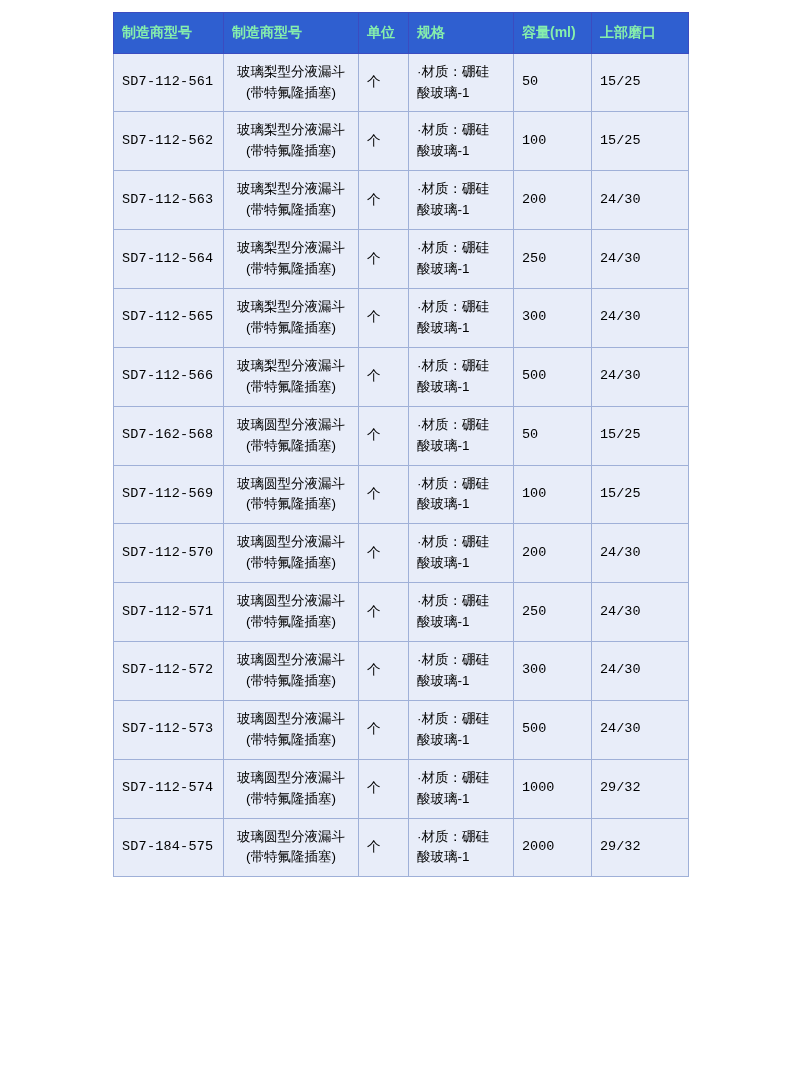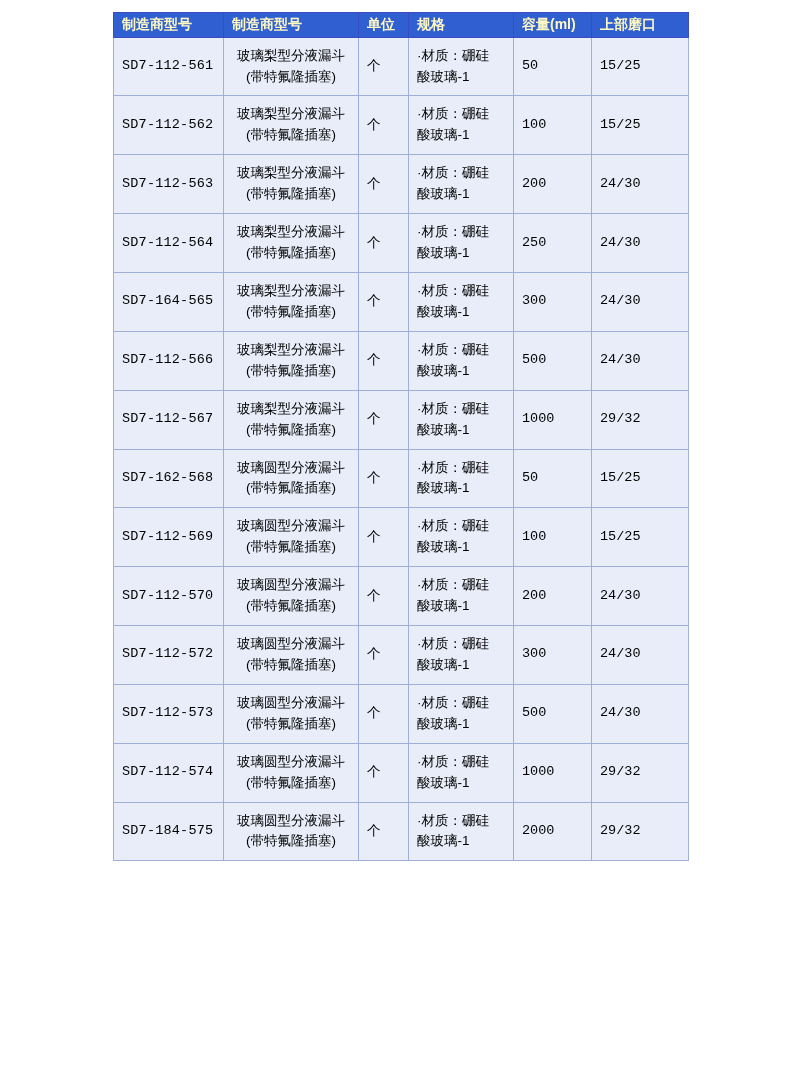--- a/index.html
+++ b/index.html
@@ -33,25 +33,25 @@
   }
   table.spec-table col.c0 { width: 110px; }
   table.spec-table col.c1 { width: 135px; }
   table.spec-table col.c2 { width: 50px; }
   table.spec-table col.c3 { width: 105px; }
   table.spec-table col.c4 { width: 78px; }
   table.spec-table col.c5 { width: 97px; }
 
   table.spec-table th {
     background: #2f5fd0;
-    color: #fef9c3;
+    color: #86efac;
     font-weight: bold;
     font-size: 14px;
     text-align: left;
-    padding: 2px 8px;
+    padding: 10px 8px;
     border: 1px solid #3b4cc0;
     line-height: 1.4;
     vertical-align: middle;
     white-space: nowrap;
   }
   table.spec-table td {
     background: #e8edf9;
     border: 1px solid #9fb0d8;
     font-size: 13.5px;
     padding: 8px 8px;
@@ -169,21 +169,21 @@
           </td>
           <td class="unit">个</td>
           <td class="spec">
             <span class="line">·材质：硼硅</span>
             <span class="line">酸玻璃-1</span>
           </td>
           <td class="cap">250</td>
           <td class="joint">24/30</td>
         </tr>
         <tr>
-          <td class="model">SD7-164-565</td>
+          <td class="model">SD7-112-565</td>
           <td class="name">
             <span class="line">玻璃梨型分液漏斗</span>
             <span class="line2">(带特氟隆插塞)</span>
           </td>
           <td class="unit">个</td>
           <td class="spec">
             <span class="line">·材质：硼硅</span>
             <span class="line">酸玻璃-1</span>
           </td>
           <td class="cap">300</td>
@@ -195,34 +195,20 @@
             <span class="line">玻璃梨型分液漏斗</span>
             <span class="line2">(带特氟隆插塞)</span>
           </td>
           <td class="unit">个</td>
           <td class="spec">
             <span class="line">·材质：硼硅</span>
             <span class="line">酸玻璃-1</span>
           </td>
           <td class="cap">500</td>
           <td class="joint">24/30</td>
-        </tr>
-        <tr>
-          <td class="model">SD7-112-567</td>
-          <td class="name">
-            <span class="line">玻璃梨型分液漏斗</span>
-            <span class="line2">(带特氟隆插塞)</span>
-          </td>
-          <td class="unit">个</td>
-          <td class="spec">
-            <span class="line">·材质：硼硅</span>
-            <span class="line">酸玻璃-1</span>
-          </td>
-          <td class="cap">1000</td>
-          <td class="joint">29/32</td>
         </tr>
         <tr>
           <td class="model">SD7-162-568</td>
           <td class="name">
             <span class="line">玻璃圆型分液漏斗</span>
             <span class="line2">(带特氟隆插塞)</span>
           </td>
           <td class="unit">个</td>
           <td class="spec">
             <span class="line">·材质：硼硅</span>
@@ -250,20 +236,34 @@
           <td class="name">
             <span class="line">玻璃圆型分液漏斗</span>
             <span class="line2">(带特氟隆插塞)</span>
           </td>
           <td class="unit">个</td>
           <td class="spec">
             <span class="line">·材质：硼硅</span>
             <span class="line">酸玻璃-1</span>
           </td>
           <td class="cap">200</td>
+          <td class="joint">24/30</td>
+        </tr>
+        <tr>
+          <td class="model">SD7-112-571</td>
+          <td class="name">
+            <span class="line">玻璃圆型分液漏斗</span>
+            <span class="line2">(带特氟隆插塞)</span>
+          </td>
+          <td class="unit">个</td>
+          <td class="spec">
+            <span class="line">·材质：硼硅</span>
+            <span class="line">酸玻璃-1</span>
+          </td>
+          <td class="cap">250</td>
           <td class="joint">24/30</td>
         </tr>
         <tr>
           <td class="model">SD7-112-572</td>
           <td class="name">
             <span class="line">玻璃圆型分液漏斗</span>
             <span class="line2">(带特氟隆插塞)</span>
           </td>
           <td class="unit">个</td>
           <td class="spec">

